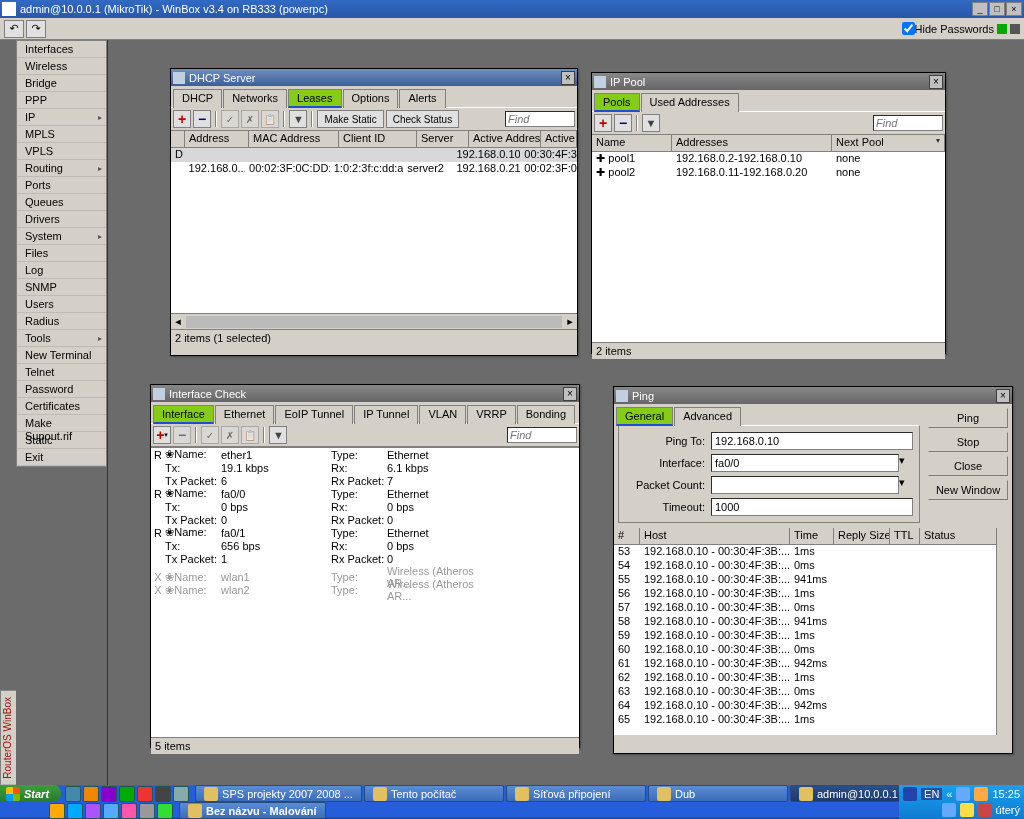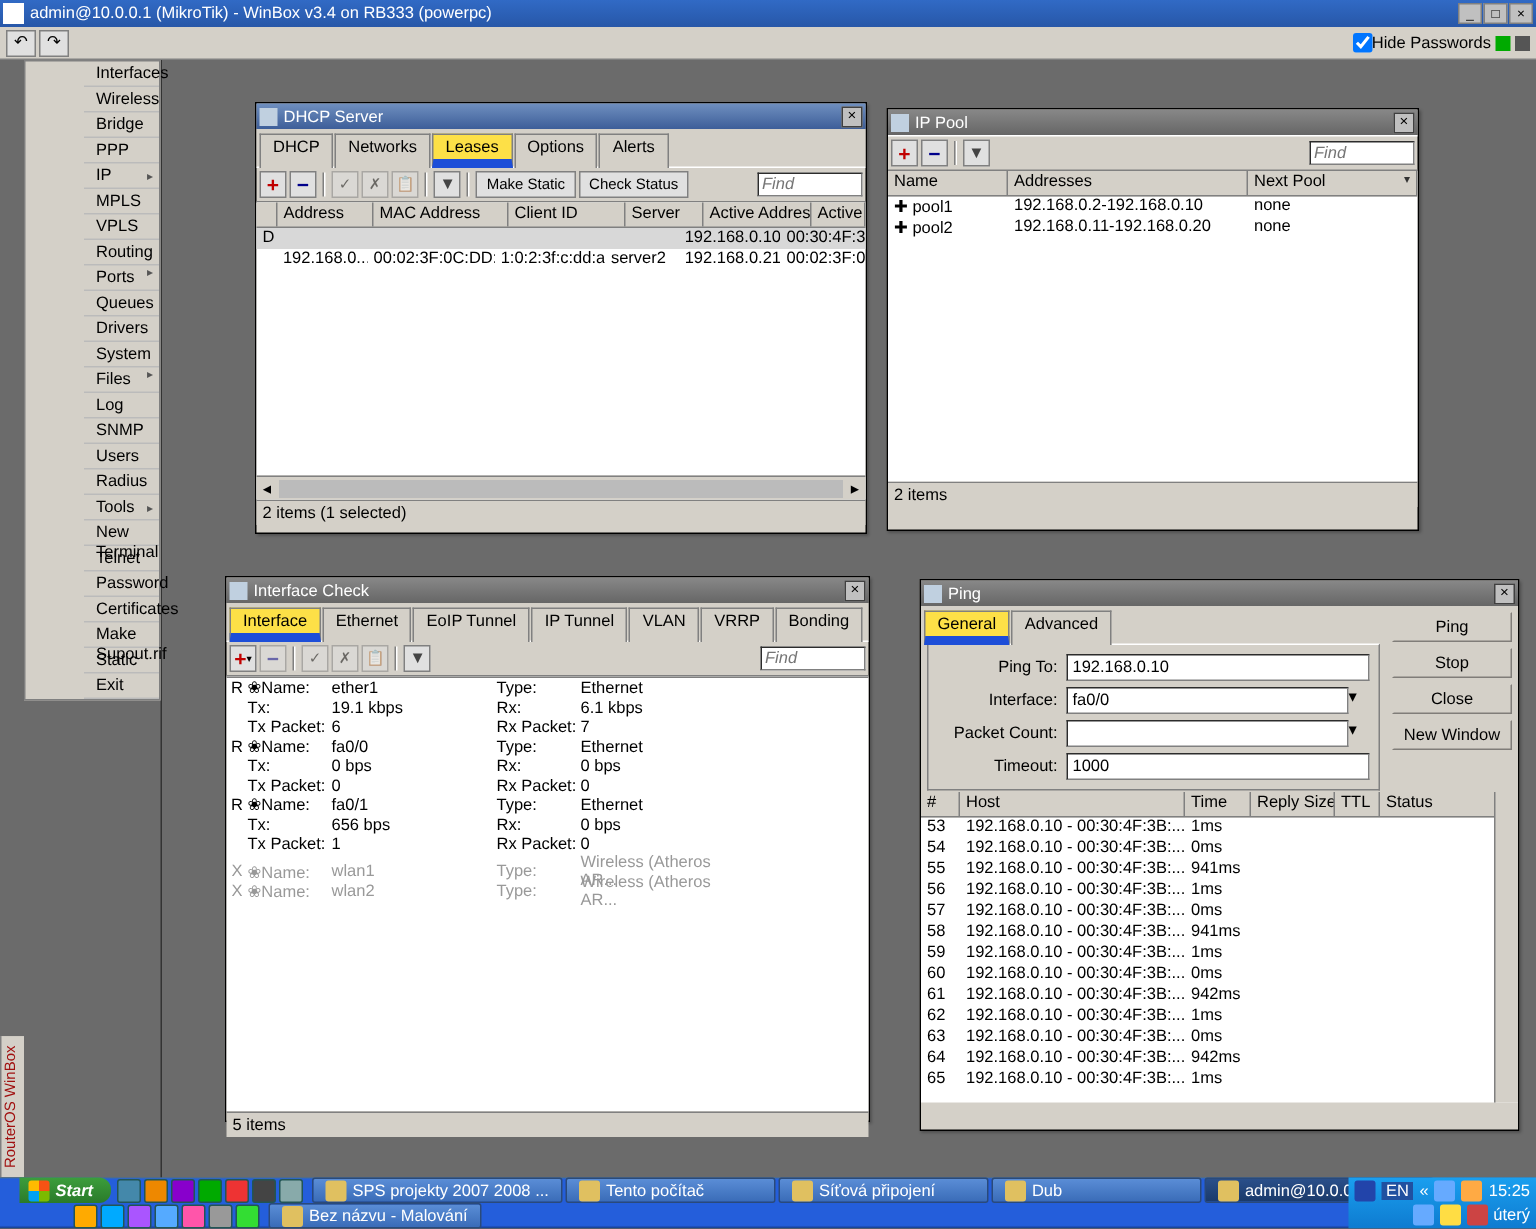--- a/index.html
+++ b/index.html
@@ -10,32 +10,32 @@
 .app-titlebar .winbtn { width:16px; height:14px; background:#c0c0c0; border:1px solid #808080; margin-left:1px; text-align:center; font-size:9px; line-height:12px; color:#000; cursor:pointer; }
 .menubar { background:#d4d0c8; height:22px; display:flex; align-items:center; padding:0 4px; border-bottom:1px solid #808080; }
 .menubar .tbtn { width:20px; height:18px; border:1px solid #808080; background:#e0e0e0; margin-right:2px; text-align:center; line-height:14px; cursor:pointer; }
 .menubar .spacer { flex:1; }
 .menubar label { display:flex; align-items:center; }
 .menubar .led { width:10px; height:10px; margin-left:3px; display:inline-block; }
 .workspace { position:absolute; top:40px; bottom:34px; left:0; right:0; background:#6b6b6b; }
 .sidebar { position:absolute; left:0; top:0; width:108px; bottom:0; background:#6b6b6b; border-right:1px solid #333; }
 .sidetab { position:absolute; left:0; bottom:0; width:16px; background:#d4d0c8; color:#a01010; writing-mode:vertical-rl; transform:rotate(180deg); text-align:left; padding:6px 1px; font-size:10px; border-right:1px solid #808080; }
 .navmenu { position:absolute; left:16px; right:0; top:0; background:#d4d0c8; border:1px solid #808080; }
-.navmenu .item { padding:2px 8px; height:17px; line-height:13px; cursor:pointer; border-bottom:1px solid #bbb; position:relative;margin-left:39px; }
+.navmenu .item { padding:2px 8px; height:17px; line-height:13px; cursor:pointer; border-bottom:1px solid #bbb; position:relative; }
 .navmenu .item.hassub::after { content:"\25B8"; position:absolute; right:4px; font-size:8px; color:#555; }
 
 .win { position:absolute; background:#d4d0c8; border:1px solid #000; box-shadow:1px 1px 2px rgba(0,0,0,.3); }
 .win .tb { background:linear-gradient(#6f8fbf,#3d5e99); color:#fff; height:17px; display:flex; align-items:center; padding:0 2px; }
 .win .tb.inactive { background:linear-gradient(#888,#666); }
 .win .tb .wico { width:12px; height:12px; background:#c0d0e0; margin-right:4px; }
 .win .tb .spacer { flex:1; }
 .win .tb .closewin { width:14px; height:14px; background:#c0c0c0; border:1px solid #404040; text-align:center; font-size:10px; line-height:11px; color:#000; cursor:pointer; }
 .tabs { display:flex; background:#d4d0c8; padding-top:2px; padding-left:2px; }
 .tab { padding:2px 8px; background:#d4d0c8; border:1px solid #808080; border-bottom:none; margin-right:1px; cursor:pointer; font-size:11px; position:relative; top:1px; }
-.tab.active { background:#fde047; border-bottom:6px solid #1d4ed8; z-index:1; }
+.tab.active { background:#84cc16; border-bottom:2px solid #1d4ed8; z-index:1; }
 .toolbar { display:flex; align-items:center; padding:2px; border-top:1px solid #fff; border-bottom:1px solid #808080; gap:2px; }
 .toolbar .btn { min-width:18px; height:18px; border:1px solid #808080; background:#e0e0e0; display:flex; align-items:center; justify-content:center; cursor:pointer; padding:0 2px; font-size:10px; }
 .toolbar .btn.txt { padding:0 6px; }
 .toolbar .sep { width:2px; height:16px; border-left:1px solid #808080; border-right:1px solid #fff; margin:0 2px; }
 .toolbar .spacer { flex:1; }
 .toolbar input.find { width:70px; height:16px; font-style:italic; color:#888; padding:0 2px; border:1px inset #808080; }
 .table { background:#fff; position:relative; }
 .table .hdr { display:flex; background:#d4d0c8; border-bottom:1px solid #808080; height:17px; }
 .table .hdr .col { border-right:1px solid #808080; padding:1px 4px; font-size:11px; overflow:hidden; white-space:nowrap; }
 .table .hdr .col.last::after { content:"\25BE"; font-size:8px; color:#333; float:right; }
@@ -53,22 +53,22 @@
 .btnside { display:flex; flex-direction:column; gap:4px; padding:4px; }
 .btnside button { width:80px; height:20px; border:1px outset #d4d0c8; background:#d4d0c8; cursor:pointer; font-size:11px; }
 .fieldblock { border:1px solid #808080; border-top-color:#fff; }
 
 .iflist { background:#fff; font-size:11px; overflow:hidden; }
 .iflist .irow { display:grid; grid-template-columns:14px 56px 110px 56px 110px; height:13px; align-items:center; }
 .iflist .dim { color:#999; }
 .iflist .flag { text-align:center; }
 
 .taskbar { position:absolute; bottom:0; left:0; right:0; height:34px; background:linear-gradient(#3b6ea5,#245edb 4%,#245edb 94%,#14387f); display:flex; align-items:flex-start; }
-.taskbar .row1 { position:absolute; top:0; height:17px; left:0; right:0; display:flex; align-items:center;margin-left:13px; }
-.taskbar .row2 { position:absolute; bottom:0; height:17px; left:0; right:0; display:flex; align-items:center; }
+.taskbar .row1 { position:absolute; top:0; height:17px; left:0; right:0; display:flex; align-items:center; }
+.taskbar .row2 { position:absolute; bottom:0; height:17px; left:0; right:0; display:flex; align-items:center;font-weight:bold; }
 .startbtn { background:linear-gradient(#3c9e3c,#2a7a2a); color:#fff; font-weight:bold; padding:0 12px 0 6px; height:17px; border-radius:0 8px 8px 0; display:flex; align-items:center; font-style:italic; font-size:11px; }
 .startbtn .winlogo { width:14px; height:14px; margin-right:4px; background:conic-gradient(#f65314 0 25%,#7cbb00 0 50%,#00a1f1 0 75%,#ffbb00 0); border-radius:2px; }
 .ql { display:flex; gap:2px; padding:0 4px; align-items:center; }
 .ql .qico { width:16px; height:16px; background:#7aa; border:1px solid #255; border-radius:2px; }
 .taskbtn { background:linear-gradient(#5a8dd6,#3a6cb8); color:#fff; padding:0 8px; height:17px; margin-left:2px; border-radius:2px; border:1px solid #2a4a7a; display:flex; align-items:center; min-width:140px; font-size:11px; gap:4px; }
 .taskbtn.active { background:linear-gradient(#2a4f8a,#1a3a6a); }
 .taskbtn .tico { width:14px; height:14px; background:#e0c060; border-radius:2px; }
 .tray { position:absolute; right:0; top:0; height:34px; display:flex; flex-direction:column; align-items:flex-end; padding:1px 4px; color:#fff; font-size:11px; background:linear-gradient(#1a9fef,#0e7bd0); }
 .tray .trow { display:flex; align-items:center; gap:4px; height:16px; }
 .tray .tico { width:14px; height:14px; background:#6af; border-radius:2px; }
@@ -208,20 +208,24 @@
       </div>
   </div>
 
   <div class="win" style="left:591px; top:32px; width:355px; height:282px;">
     <div class="tb inactive">
       <span class="wico"></span>
       <span>IP Pool</span>
       <span class="spacer"></span>
       <span class="closewin">×</span>
     </div>
+    <div class="tabs" id="pool-tabs">
+        <span class="tab active">Pools</span>
+        <span class="tab">Used Addresses</span>
+      </div>
     <div class="toolbar">
       <span class="btn">
           <span class="plus">+</span>
         </span>
       <span class="btn">
           <span class="minus">−</span>
         </span>
       <span class="sep"></span>
       <span class="btn">
           <span class="funnel">▼</span>

